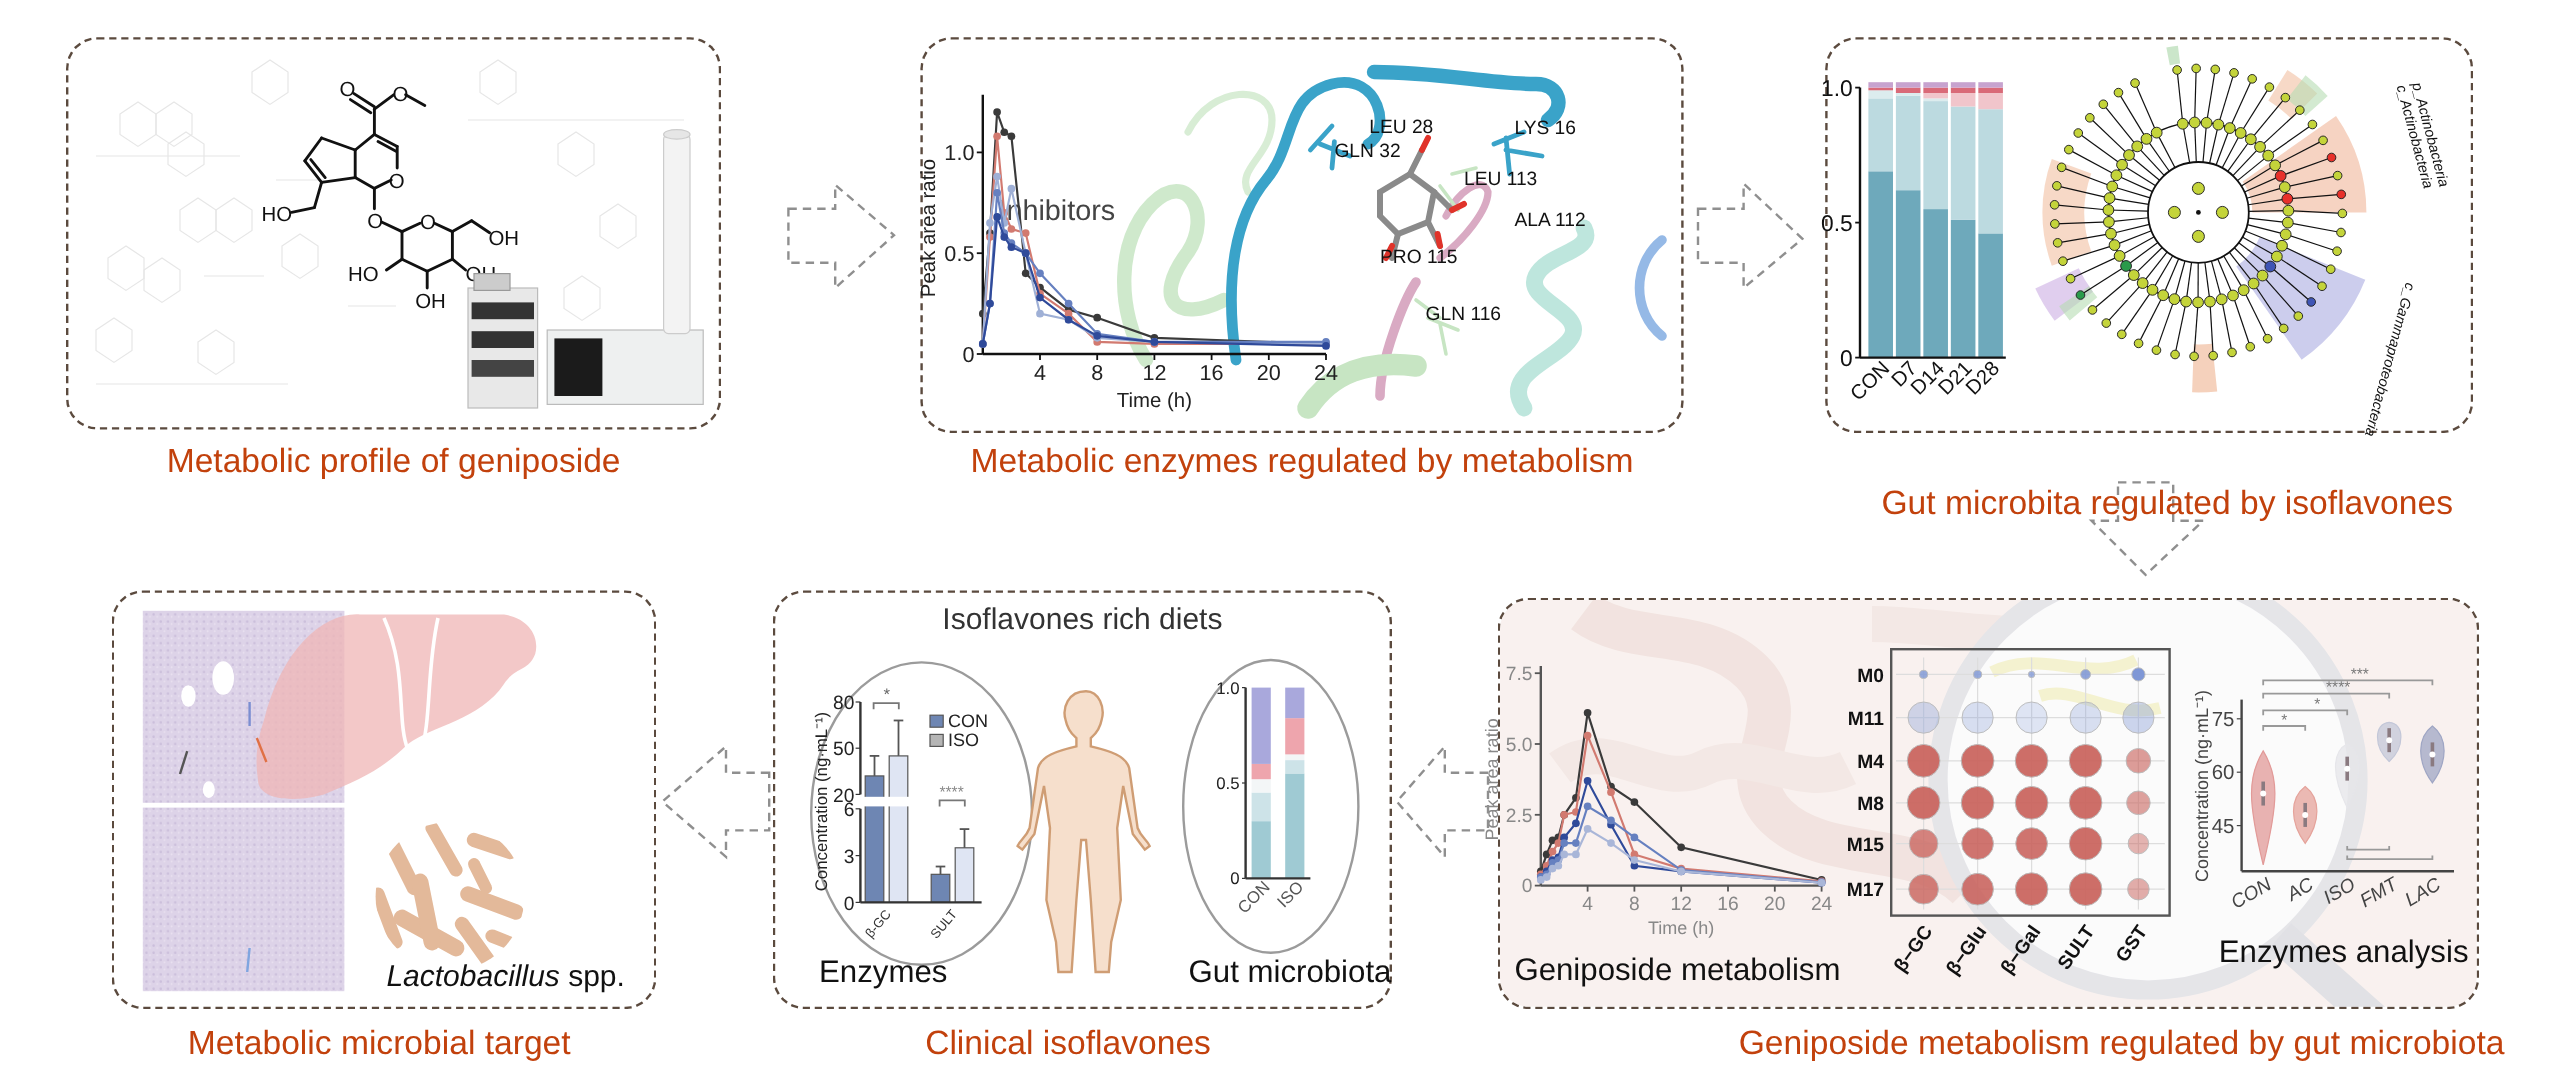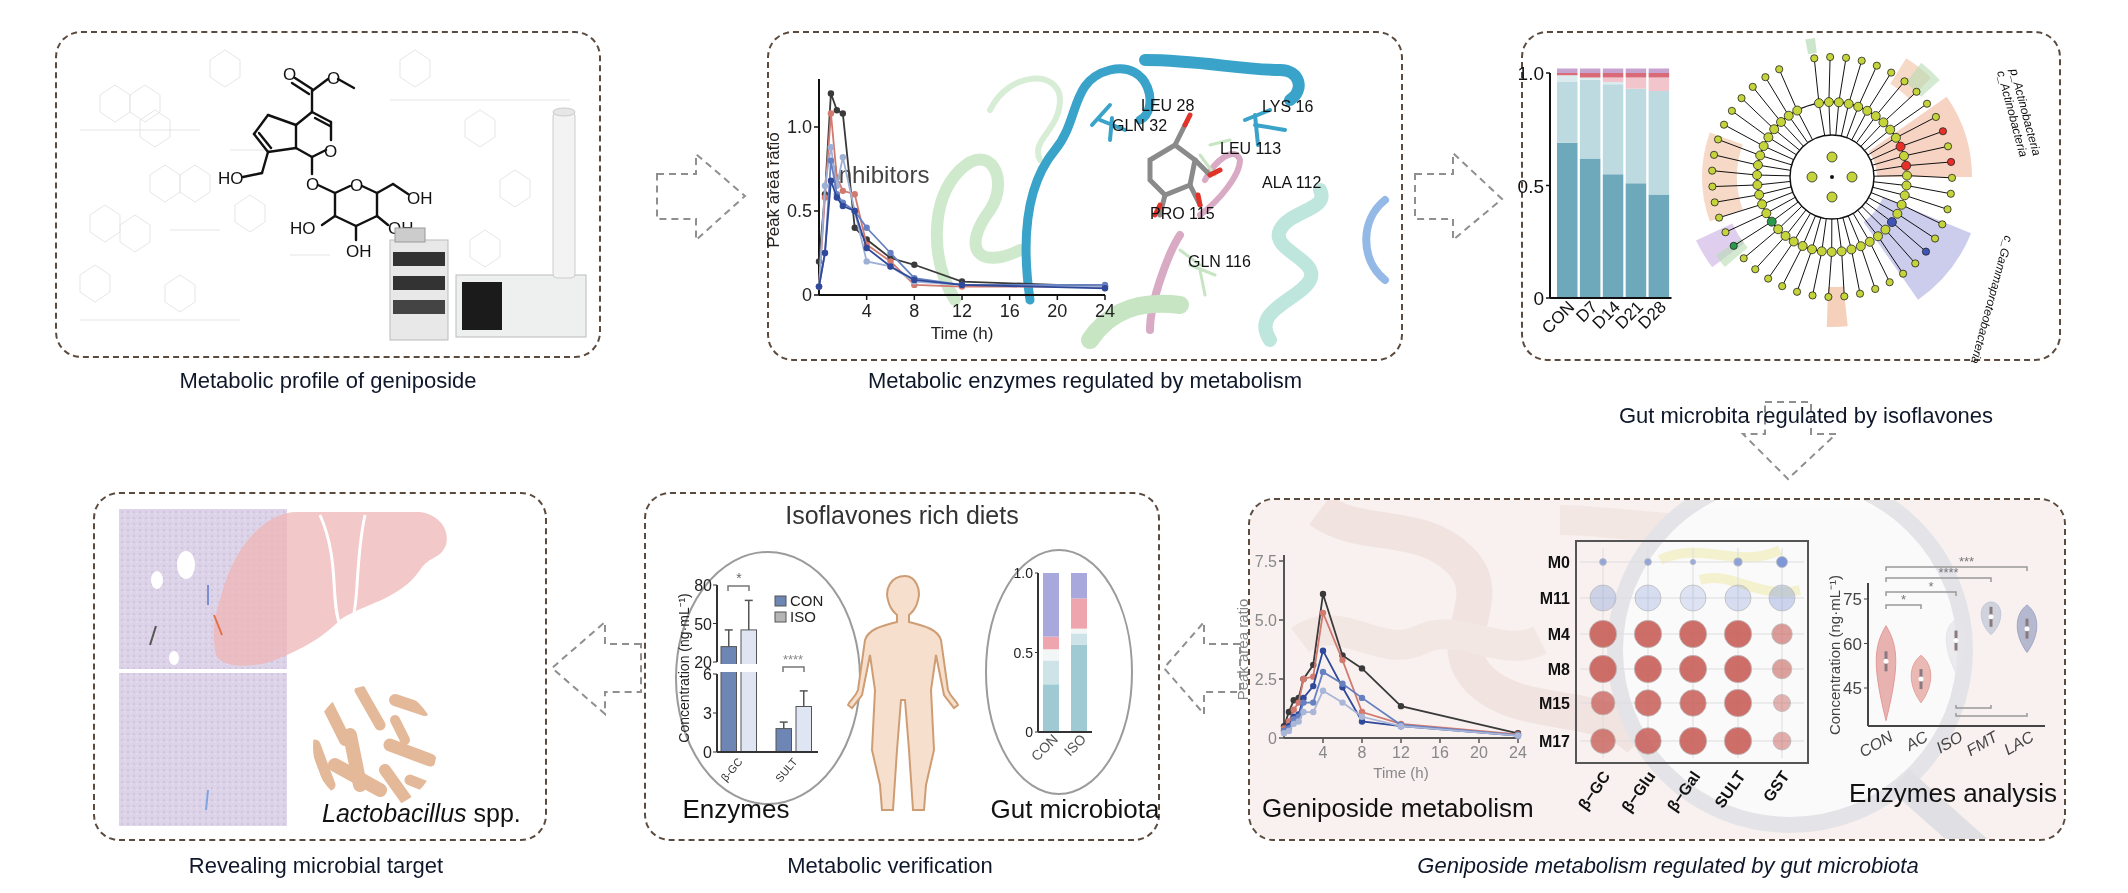--- a/index.html
+++ b/index.html
@@ -1,19 +1,19 @@
 <!DOCTYPE html>
 <html><head>
 <meta charset="utf-8">
 <style>
   html, body { margin: 0; padding: 0; background: #ffffff; }
   body { width: 2128px; height: 893px; position: relative; overflow: hidden;
          font-family: "Liberation Sans", sans-serif; color: #333; }
   .panel { position: absolute; border: 2px dashed #5b4a3e; border-radius: 26px; box-sizing: border-box; }
-  .caption { position: absolute; font-size: 22px; color: #0f172a; white-space: nowrap; transform: translateX(-50%); }
+  .caption { position: absolute; font-size: 28px; color: #c2410c; white-space: nowrap; transform: translateX(-50%); }
   svg { position: absolute; left: 0; top: 0; overflow: visible; }
   .lbl { font-family: "Liberation Sans", sans-serif; }
 </style>
 </head>
 <body>
 
 <div class="panel" style="left:55px;top:31px;width:546px;height:327px;"></div>
 <svg width="2128" height="893" style="pointer-events:none">
 
   <g opacity="0.18" stroke="#777" fill="none" stroke-width="1">
@@ -820,15 +820,15 @@
     <path d="M1415,174 L1453,174 L1453,153 L1502,199 L1453,240 L1453,219 L1415,219 Z"></path>
     <path d="M1765,402 L1811,402 L1811,434 L1836,434 L1788,479 L1743,434 L1765,434 Z"></path>
     <path d="M1240,644 L1204,644 L1204,622 L1164,668 L1204,714 L1204,692 L1240,692 Z"></path>
     <path d="M641,644 L605,644 L605,622 L552,668 L605,714 L605,692 L641,692 Z"></path>
   </g>
 </svg>
 
 <div class="caption" style="left:328px;top:368px;">Metabolic profile of geniposide</div>
 <div class="caption" style="left:1085px;top:368px;">Metabolic enzymes regulated by metabolism</div>
 <div class="caption" style="left:1806px;top:368px;margin-top:35px;">Gut microbita regulated by isoflavones</div>
-<div class="caption" style="left:1668px;top:853px;font-style:italic;">Geniposide metabolism regulated by gut microbiota</div>
-<div class="caption" style="left:890px;top:853px;">Metabolic verification</div>
-<div class="caption" style="left:316px;top:853px;">Revealing microbial target</div>
+<div class="caption" style="left:1768px;top:853px;">Geniposide metabolism regulated by gut microbiota</div>
+<div class="caption" style="left:890px;top:853px;">Clinical isoflavones</div>
+<div class="caption" style="left:316px;top:853px;">Metabolic microbial target</div>
 
 </body></html>

